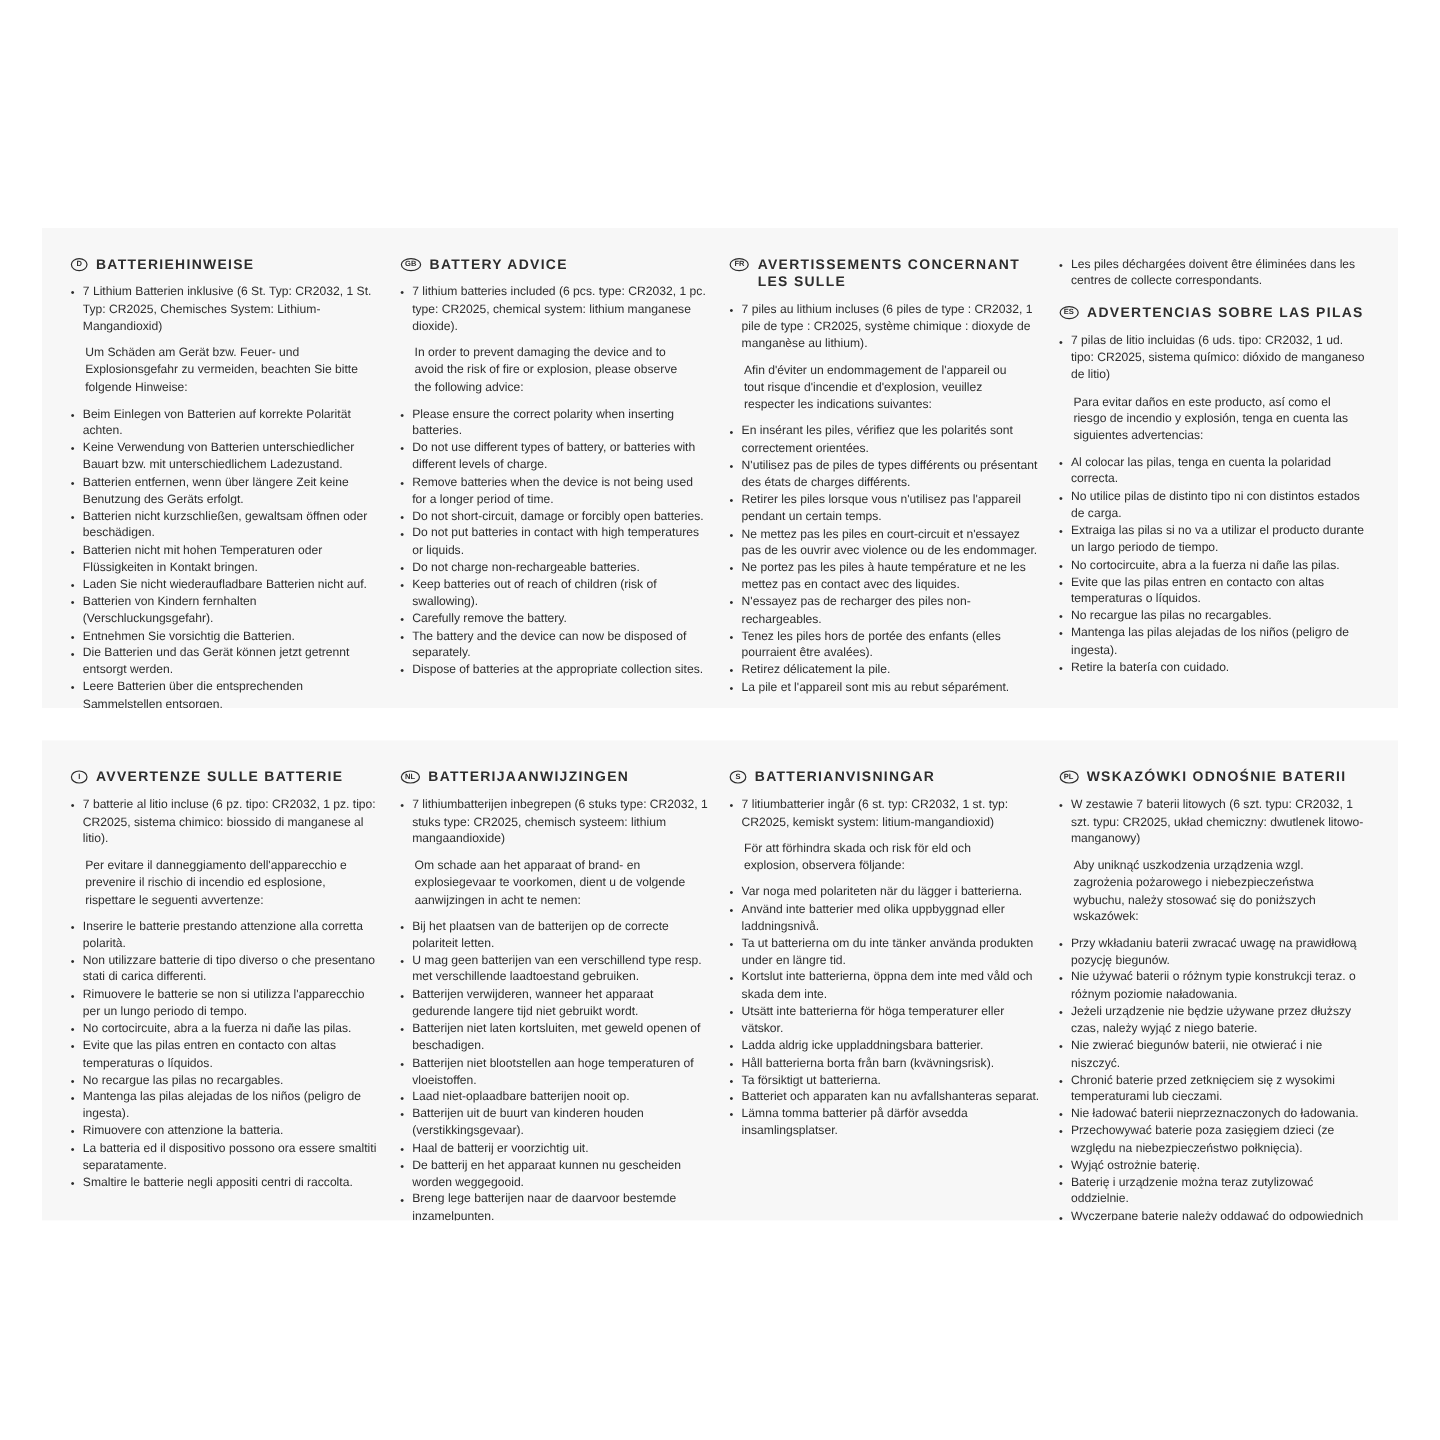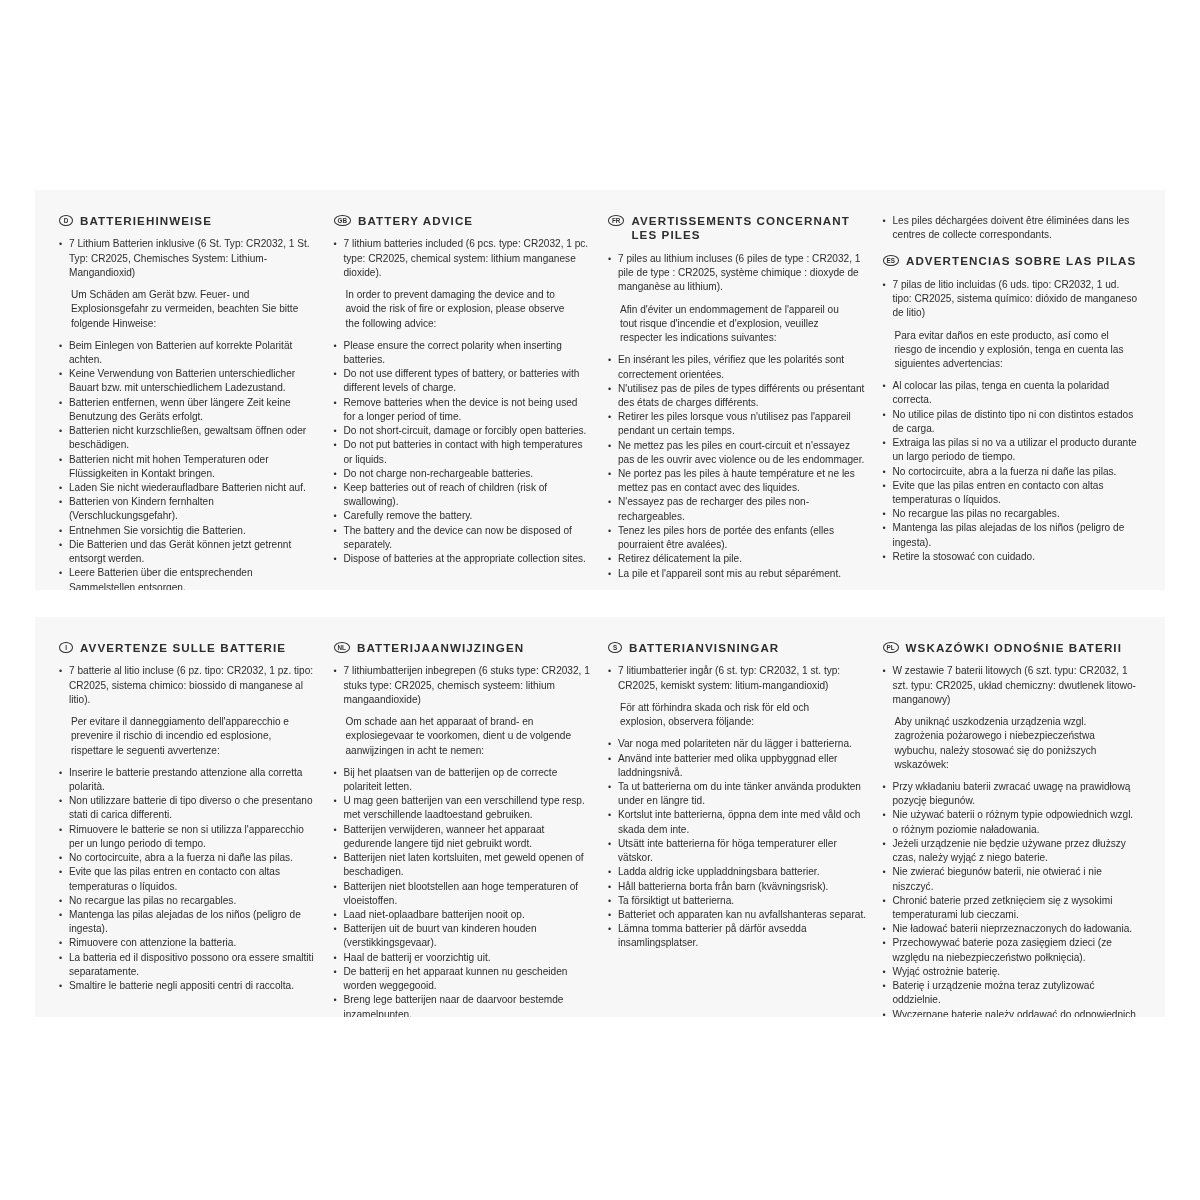--- a/index.html
+++ b/index.html
@@ -142,21 +142,21 @@
             <span class="btext">The battery and the device can now be disposed of sepa­rately.</span>
           </div>
           <div class="bullet">
             <span class="glyph">•</span>
             <span class="btext">Dispose of batteries at the appropriate collection sites.</span>
           </div>
         </div>
         <div class="col">
           <h2 class="heading">
             <span class="badge">FR</span>
-            <span class="title">AVERTISSEMENTS CONCERNANT LES PILES</span>
+            <span class="title">AVERTISSEMENTS CONCERNANT LES SULLE</span>
           </h2>
           <div class="bullet">
             <span class="glyph">•</span>
             <span class="btext">7 piles au lithium incluses (6 piles de type : CR2032, 1 pile de type : CR2025, système chimique : dioxyde de manganèse au lithium).</span>
           </div>
           <p class="para">Afin d'éviter un endommagement de l'appareil ou tout risque d'incendie et d'explosion, veuillez respecter les indications suivantes:</p>
           <div class="bullet">
             <span class="glyph">•</span>
             <span class="btext">En insérant les piles, vérifiez que les polarités sont correcte­ment orientées.</span>
           </div>
@@ -230,21 +230,21 @@
           <div class="bullet">
             <span class="glyph">•</span>
             <span class="btext">No recargue las pilas no recargables.</span>
           </div>
           <div class="bullet">
             <span class="glyph">•</span>
             <span class="btext">Mantenga las pilas alejadas de los niños (peligro de ingesta).</span>
           </div>
           <div class="bullet">
             <span class="glyph">•</span>
-            <span class="btext">Retire la stosować con cuidado.</span>
+            <span class="btext">Retire la batería con cuidado.</span>
           </div>
         </div>
       </section>
       <section class="panel p2">
         <div class="col">
           <h2 class="heading">
             <span class="badge">I</span>
             <span class="title">AVVERTENZE SULLE BATTERIE</span>
           </h2>
           <div class="bullet">
@@ -404,21 +404,21 @@
             <span class="glyph">•</span>
             <span class="btext">W zestawie 7 baterii litowych (6 szt. typu: CR2032, 1 szt. typu: CR2025, układ chemiczny: dwutlenek litowo-manganowy)</span>
           </div>
           <p class="para">Aby uniknąć uszkodzenia urządzenia wzgl. zagrożenia poża­rowego i niebezpieczeństwa wybuchu, należy stosować się do poniższych wskazówek:</p>
           <div class="bullet">
             <span class="glyph">•</span>
             <span class="btext">Przy wkładaniu baterii zwracać uwagę na prawidłową pozycję biegunów.</span>
           </div>
           <div class="bullet">
             <span class="glyph">•</span>
-            <span class="btext">Nie używać baterii o różnym typie odpowiednich wzgl. o różnym poziomie naładowania.</span>
+            <span class="btext">Nie używać baterii o różnym typie konstrukcji teraz. o różnym poziomie naładowania.</span>
           </div>
           <div class="bullet">
             <span class="glyph">•</span>
             <span class="btext">Jeżeli urządzenie nie będzie używane przez dłuższy czas, należy wyjąć z niego baterie.</span>
           </div>
           <div class="bullet">
             <span class="glyph">•</span>
             <span class="btext">Nie zwierać biegunów baterii, nie otwierać i nie niszczyć.</span>
           </div>
           <div class="bullet">

